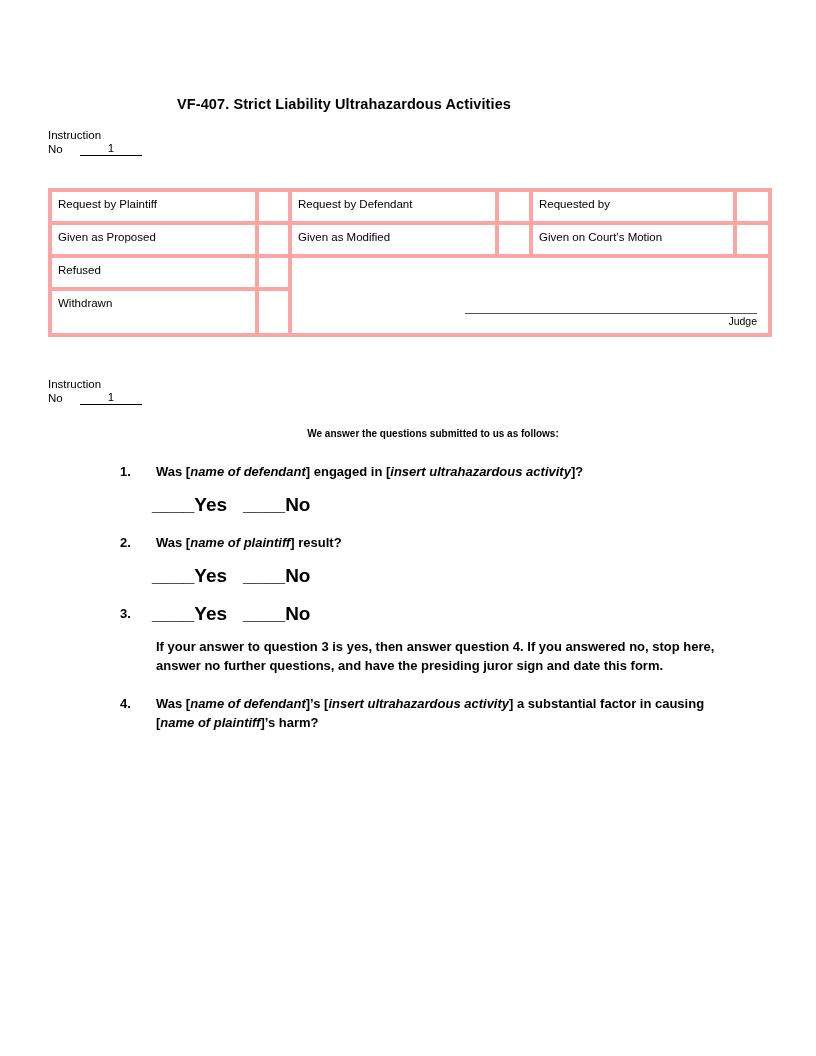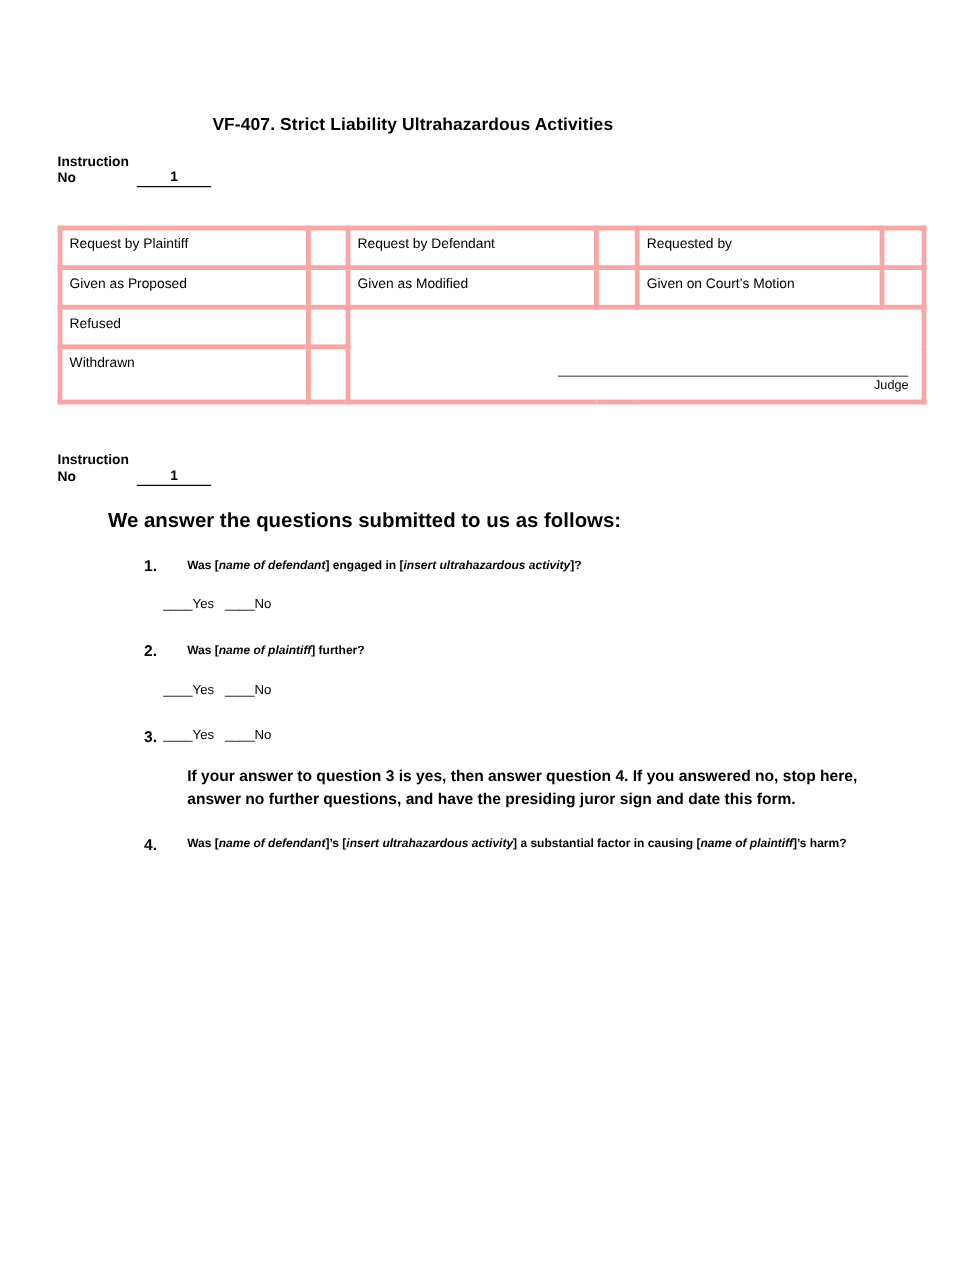--- a/index.html
+++ b/index.html
@@ -32,27 +32,25 @@
     font-weight: bold;
     letter-spacing: 0.1px;
   }
 
   
   .instruction-block {
     position: absolute;
     left: 48px;
     font-size: 11.5px;
     line-height: 14px;
-    font-weight: bold;
   }
   .instruction-block .ins-word { display: block; }
   .instruction-row {
     display: flex;
     align-items: center;
-    gap: 34px;
   }
   .instruction-row .no-word {
     display: inline-block;
     width: 32px;
   }
   .ins-line {
     display: inline-block;
     width: 62px;
     border-bottom: 1px solid #000;
     text-align: center;
@@ -116,54 +114,55 @@
   }
 
   
   .verdict-body {
     position: absolute;
     left: 0;
     top: 425px;
     width: 816px;
   }
   .lead-in {
-    margin-left: 90px;
-    font-size: 17px;
+    margin-left: 50px;
+    font-size: 10px;
     font-weight: bold;
     line-height: 18px;
+    text-align: center;
   }
 
   .question-item {
     position: relative;
     margin-left: 120px;
     margin-right: 86px;
     margin-top: 19px;
   }
   .q-number {
     position: absolute;
     left: 0;
     top: 0;
     width: 36px;
     font-size: 13px;
     font-weight: bold;
     line-height: 19px;
   }
   .q-text {
     margin-left: 36px;
-    font-size: 10px;
+    font-size: 13px;
     font-weight: bold;
     line-height: 19px;
   }
   .q-text i { font-style: italic; }
 
   .answer-line {
-    margin-left: 16px;
+    margin-left: 32px;
     margin-top: 14px;
-    font-size: 11px;
-    font-weight: normal;
+    font-size: 19px;
+    font-weight: bold;
     line-height: 19px;
     white-space: pre;
   }
 
   .conditional {
     margin-left: 36px;
     margin-top: 15px;
     font-size: 13px;
     font-weight: bold;
     line-height: 18.5px;
@@ -238,21 +237,21 @@
   <div class="verdict-body">
     <div class="lead-in">We answer the questions submitted to us as follows:</div>
     <div id="questions-container">
         <div class="question-item">
           <div class="q-number">1.</div>
           <div class="q-text"><span>Was [</span><i>name of defendant</i><span>] engaged in [</span><i>insert ultrahazardous activity</i><span>]?</span></div>
           <div class="answer-line"><span>____Yes</span>   <span>____No</span></div>
         </div>
         <div class="question-item">
           <div class="q-number">2.</div>
-          <div class="q-text"><span>Was [</span><i>name of plaintiff</i><span>] further?</span></div>
+          <div class="q-text"><span>Was [</span><i>name of plaintiff</i><span>] result?</span></div>
           <div class="answer-line"><span>____Yes</span>   <span>____No</span></div>
         </div>
         <div class="question-item">
           <div class="q-number">3.</div>
           <div class="answer-line"><span>____Yes</span>   <span>____No</span></div>
           <div class="conditional">If your answer to question 3 is yes, then answer question 4. If you answered no, stop here, answer no further questions, and have the presiding juror sign and date this form.</div>
         </div>
         <div class="question-item">
           <div class="q-number">4.</div>
           <div class="q-text"><span>Was [</span><i>name of defendant</i><span>]’s [</span><i>insert ultrahazardous activity</i><span>] a substantial factor in causing [</span><i>name of plaintiff</i><span>]’s harm?</span></div>

